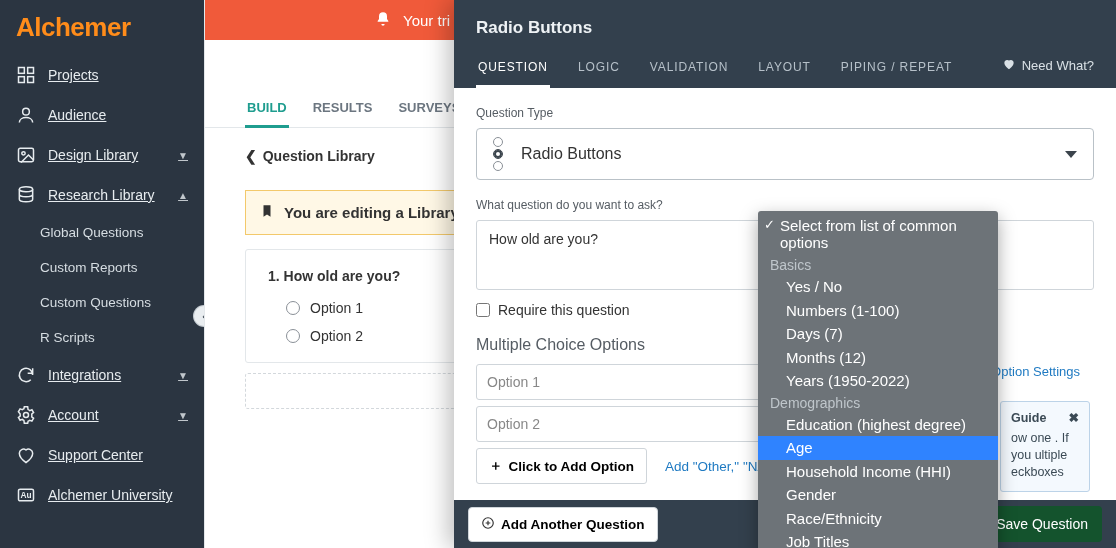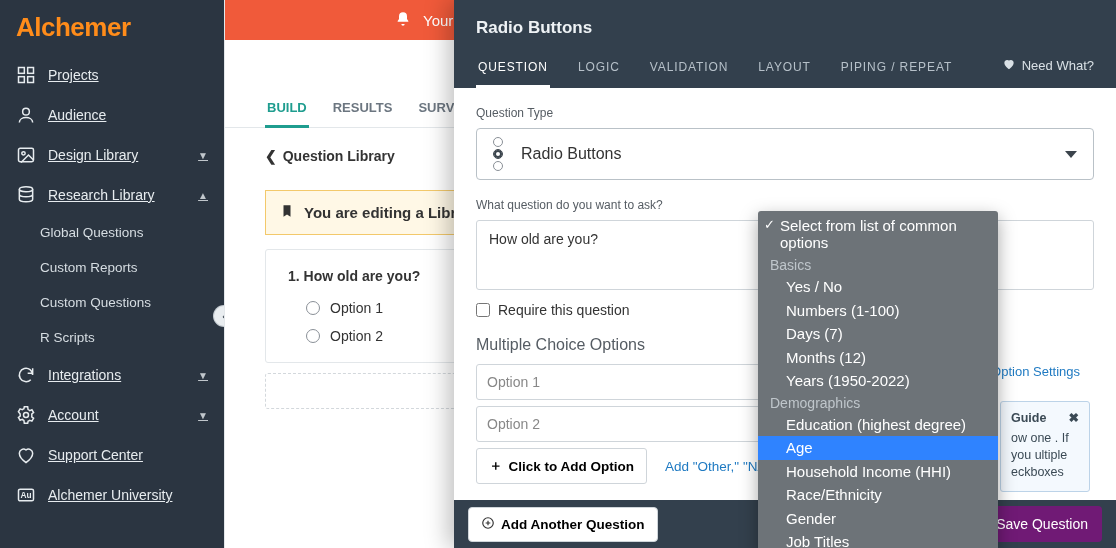--- a/index.html
+++ b/index.html
@@ -1,20 +1,20 @@
 <!DOCTYPE html>
 <html><head>
 <meta charset="utf-8">
 <style>
   * { box-sizing: border-box; margin: 0; padding: 0; }
   html, body { height: 100%; font-family: "Helvetica Neue", Arial, sans-serif; font-size: 14px; color: #333; }
   body { display: flex; flex-direction: row; overflow: hidden; width: 1116px; height: 548px; position: relative; background: #fff; }
 
   
-  .sidebar { width: 224px; background: #2b3541; color: #e7ecef; display: flex; flex-direction: column; font-size: 14px; position: relative; }
+  .sidebar { width: 204px; background: #2b3541; color: #e7ecef; display: flex; flex-direction: column; font-size: 14px; position: relative; }
   .logo { color: #ff8c1a; font-weight: 800; font-size: 26px; padding: 12px 16px 12px; letter-spacing: -0.5px; }
   .nav { display: flex; flex-direction: column; }
   .nav-item { display: flex; align-items: center; gap: 12px; padding: 10px 16px; cursor: pointer; text-decoration: underline; }
   .nav-item .chev { margin-left: auto; font-size: 10px; opacity: .8; }
   .nav-icon { width: 20px; height: 20px; display: inline-flex; align-items: center; justify-content: center; }
   .nav-icon svg { stroke: #e7ecef; fill: none; stroke-width: 1.8; }
   .nav-sub { padding-left: 30px; display: flex; flex-direction: column; }
   .nav-sub .nav-subitem { padding: 10px 10px; cursor: pointer; font-size: 13.5px; color: #d6dde2; }
   .side-collapse { position: absolute; right: -10px; top: 306px; width: 20px; height: 20px; border-radius: 50%; background: #e9edf0; color: #2b3541; display: flex; align-items: center; justify-content: center; font-size: 11px; cursor: pointer; box-shadow: 0 0 0 1px #c5ccd2; }
 
@@ -61,21 +61,21 @@
   .mco-label { font-size: 16px; color:#555c63; margin-bottom: 10px; }
   .mco-right-link { position:absolute; right: 36px; top: 276px; color:#1f7ac2; font-size:13px; cursor:pointer; }
   .opt-input { width: 288px; border:1px solid #cfd5da; border-radius:3px; height:36px; padding:0 10px; font-size:14px; color:#888; margin-bottom:6px; display:flex; align-items:center;}
   .opt-buttons-row { display:flex; align-items:center; gap:18px; margin-top:6px;}
   .btn-outline { border:1px solid #cfd5da; background:#fff; border-radius:3px; padding:8px 12px; font-size:13.5px; font-weight:600; cursor:pointer; display:inline-flex; align-items:center; gap:6px;}
   .link { color:#1f7ac2; cursor:pointer; font-size:13.5px;}
   .guide-card { position:absolute; right:26px; bottom:8px; width:90px;  border:1px solid #bcd3e8; background:#f4f9fe; padding:8px 10px 10px; font-size:12.5px; color:#3b4a55; border-radius:3px; line-height:1.35;}
   .guide-card .gtitle { font-weight:700; display:flex; justify-content:space-between; align-items:center; margin-bottom:4px;}
   .modal-footer { background:#33404d; height:48px; display:flex; align-items:center; padding:0 14px; gap:10px;}
   .btn-white { background:#fff; border:1px solid #cfd5da; border-radius:4px; padding:8px 12px; font-size:13.5px; font-weight:600; cursor:pointer; display:inline-flex; gap:6px; align-items:center;}
-  .btn-save { margin-left:auto; background:#701a75; color:#fff; border:none; border-radius:4px; padding:10px 14px; font-size:14px; cursor:pointer;}
+  .btn-save { margin-left:auto; background:#14532d; color:#fff; border:none; border-radius:4px; padding:10px 14px; font-size:14px; cursor:pointer;}
 
   
   .common-dd { position:absolute; left: 758px; top: 211px; width: 240px; background:#6d7378; color:#fff; border-radius:3px; overflow:hidden; font-size:15px; z-index: 50; box-shadow: 0 6px 18px rgba(0,0,0,.35);}
   .common-dd .dd-head { padding:6px 10px 4px 22px; position:relative;}
   .common-dd .dd-head::before{ content:"✓"; position:absolute; left:6px; top:6px; font-size:13px;}
   .common-dd .dd-group { padding:2px 10px 2px 12px; color:#bfc6cb; font-size:14px;}
   .common-dd .dd-item  { padding:2px 10px 2px 28px; cursor:pointer; line-height:1.3;}
   .common-dd .dd-item.sel { background:#2f83ff; }
 
 </style>
@@ -306,16 +306,16 @@
   <div class="dd-group">Basics</div>
     <div class="dd-item">Yes / No</div>
     <div class="dd-item">Numbers (1-100)</div>
     <div class="dd-item">Days (7)</div>
     <div class="dd-item">Months (12)</div>
     <div class="dd-item">Years (1950-2022)</div>
     <div class="dd-group">Demographics</div>
     <div class="dd-item">Education (highest degree)</div>
     <div class="dd-item sel">Age</div>
     <div class="dd-item">Household Income (HHI)</div>
+    <div class="dd-item">Gender</div>
     <div class="dd-item">Race/Ethnicity</div>
-    <div class="dd-item">Gender</div>
     <div class="dd-item">Job Titles</div>
 </div>
 
 </body></html>

